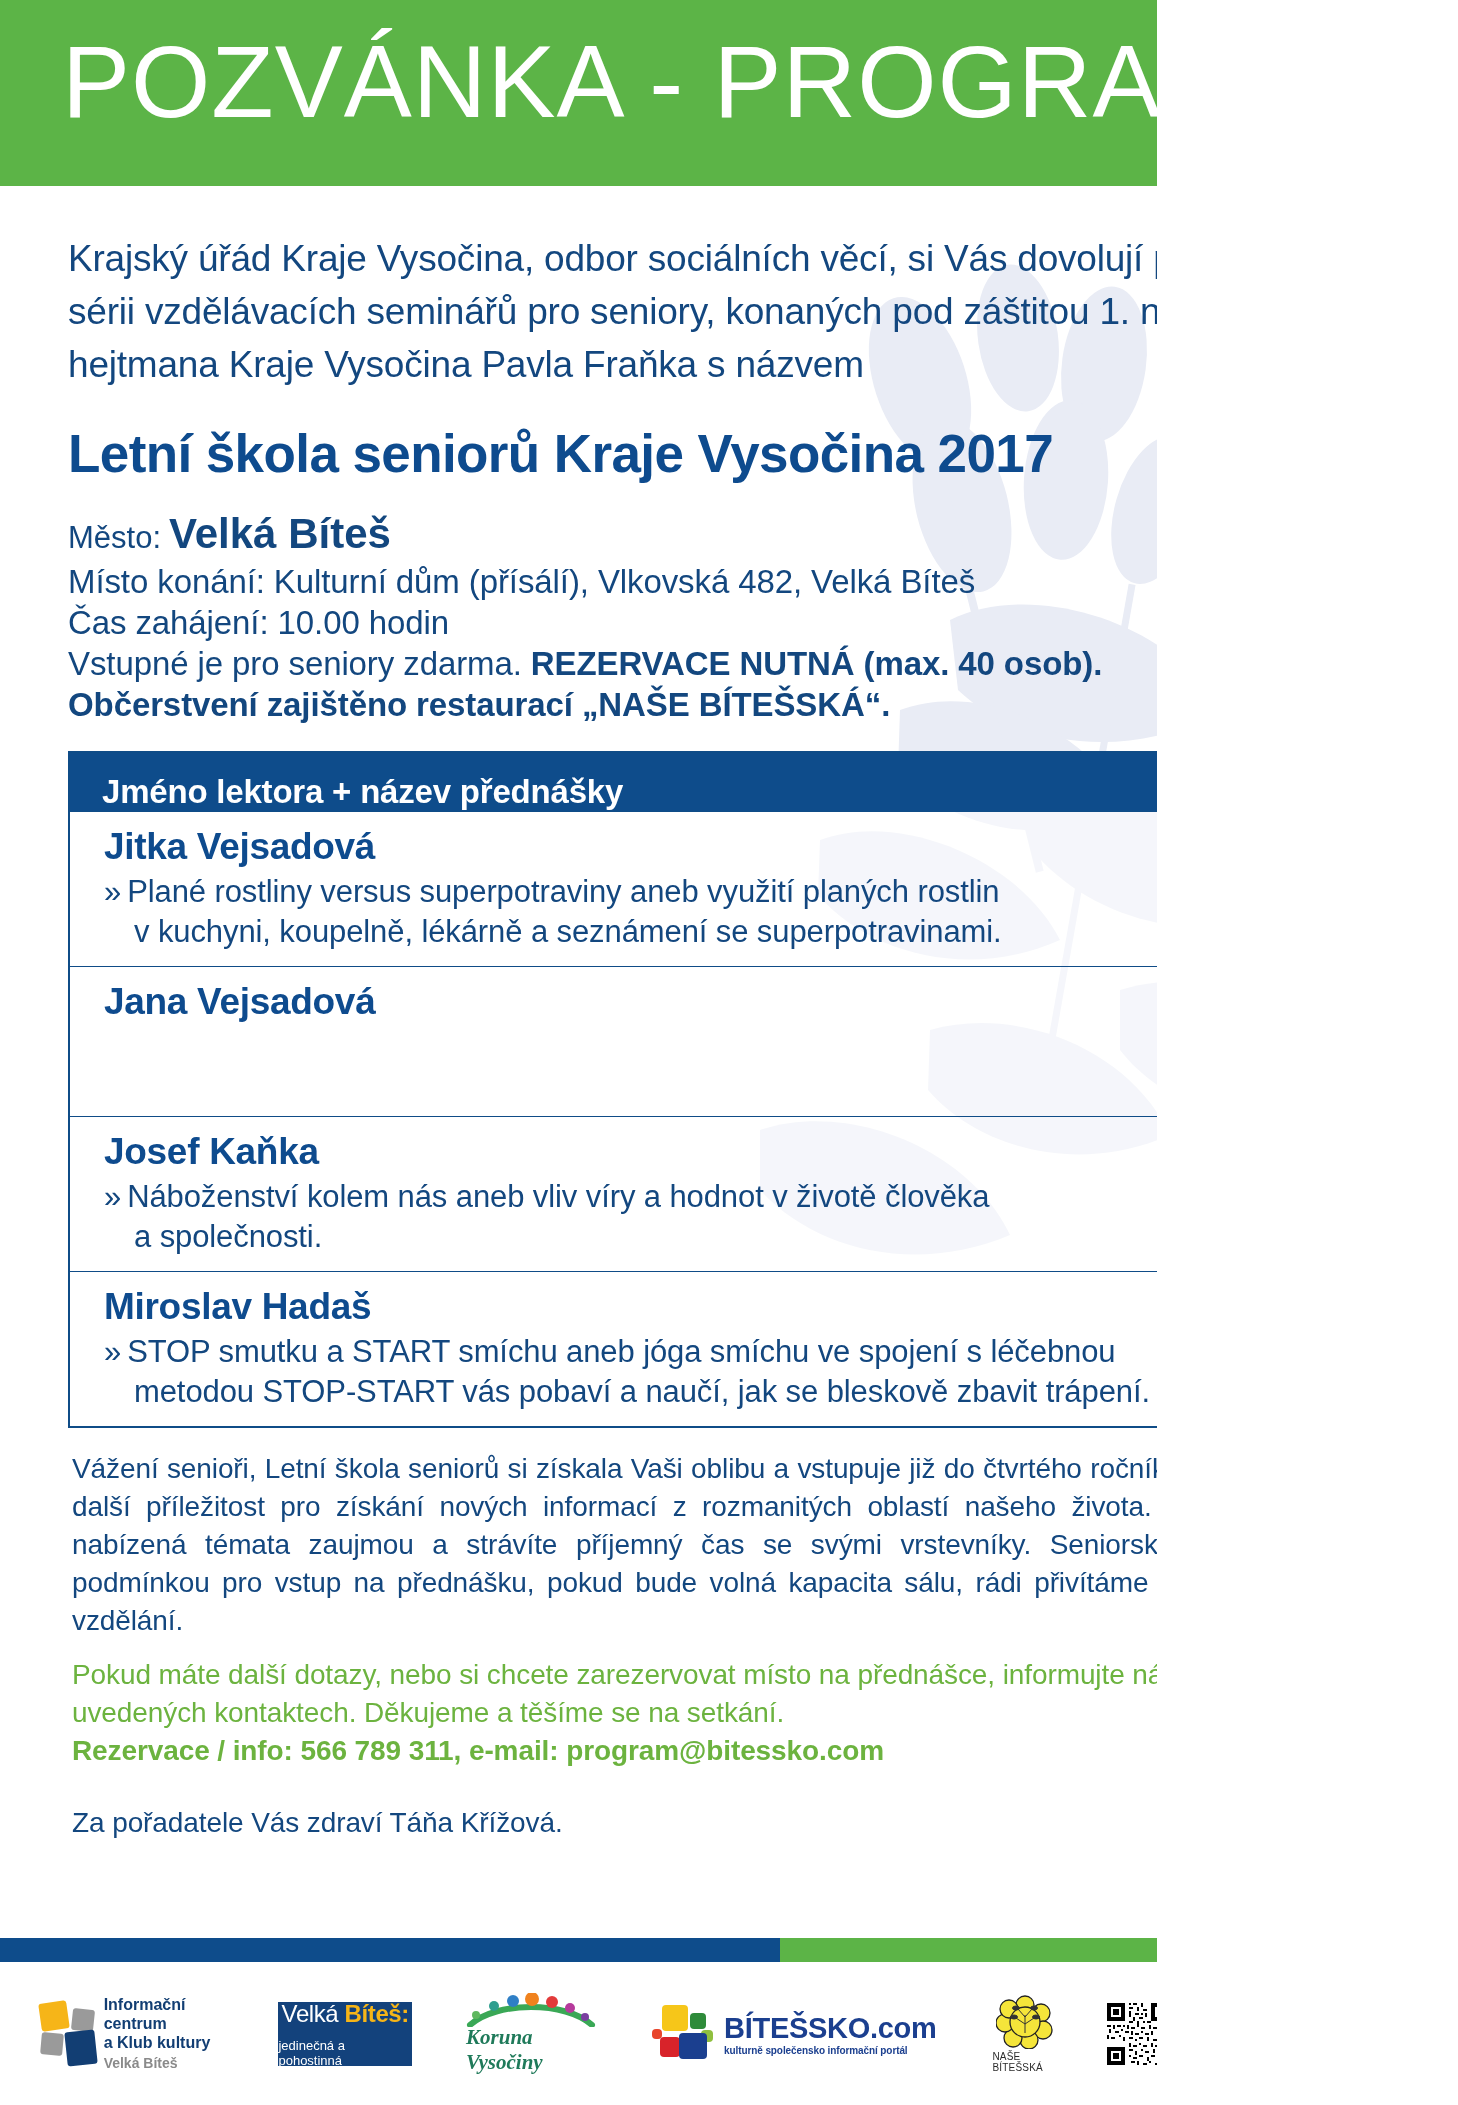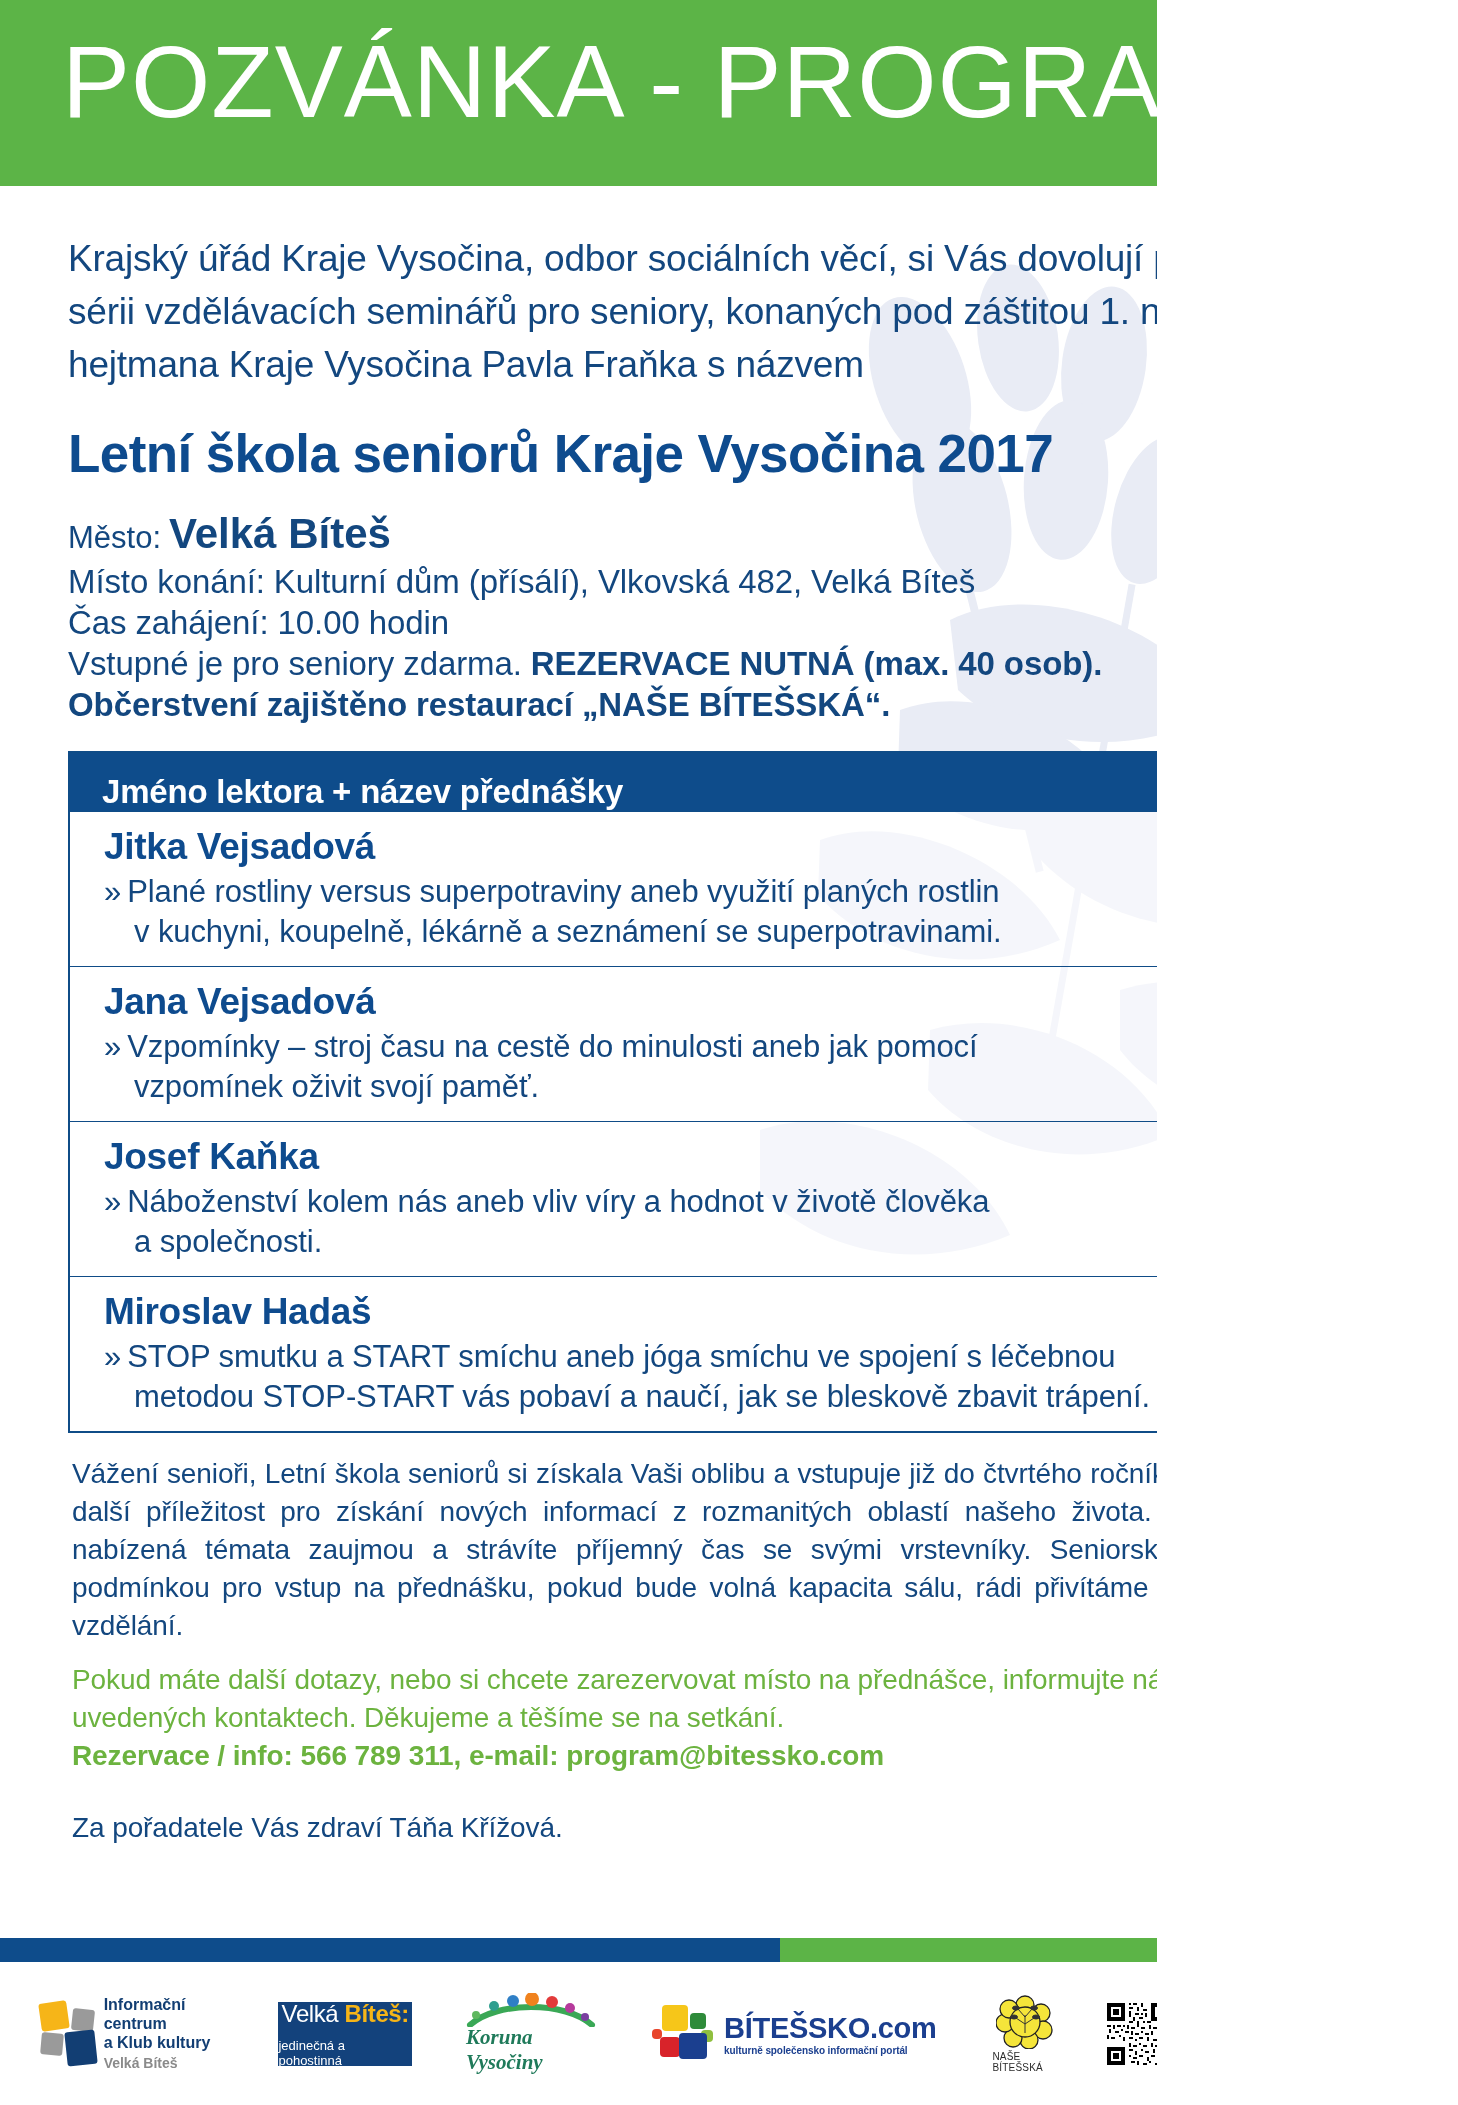--- a/index.html
+++ b/index.html
@@ -355,21 +355,20 @@
         <div class="cell-main">
           <div class="lecturer">Jitka Vejsadová</div>
           <div class="topic"><span class="guillemet">»</span><span>Plané rostliny versus superpotraviny aneb využití planých rostlin</span><span class="cont">v kuchyni, koupelně, lékárně a seznámení se superpotravinami.</span></div>
         </div>
         <div class="cell-date">11. 7.</div>
       </div>
 
       <div class="prog-row r2">
         <div class="cell-main">
           <div class="lecturer">Jana Vejsadová</div>
-          <div class="topic"><span class="guillemet">»</span><span>Vzpomínky – stroj času na cestě do minulosti aneb jak pomocí</span><span class="cont">vzpomínek oživit svojí paměť.</span></div>
         </div>
         <div class="cell-date">25. 7.</div>
       </div>
 
 
       <div class="prog-row r4">
         <div class="cell-main">
           <div class="lecturer">Josef Kaňka</div>
           <div class="topic"><span class="guillemet">»</span><span>Náboženství kolem nás aneb vliv víry a hodnot v životě člověka</span><span class="cont">a společnosti.</span></div>
         </div>

